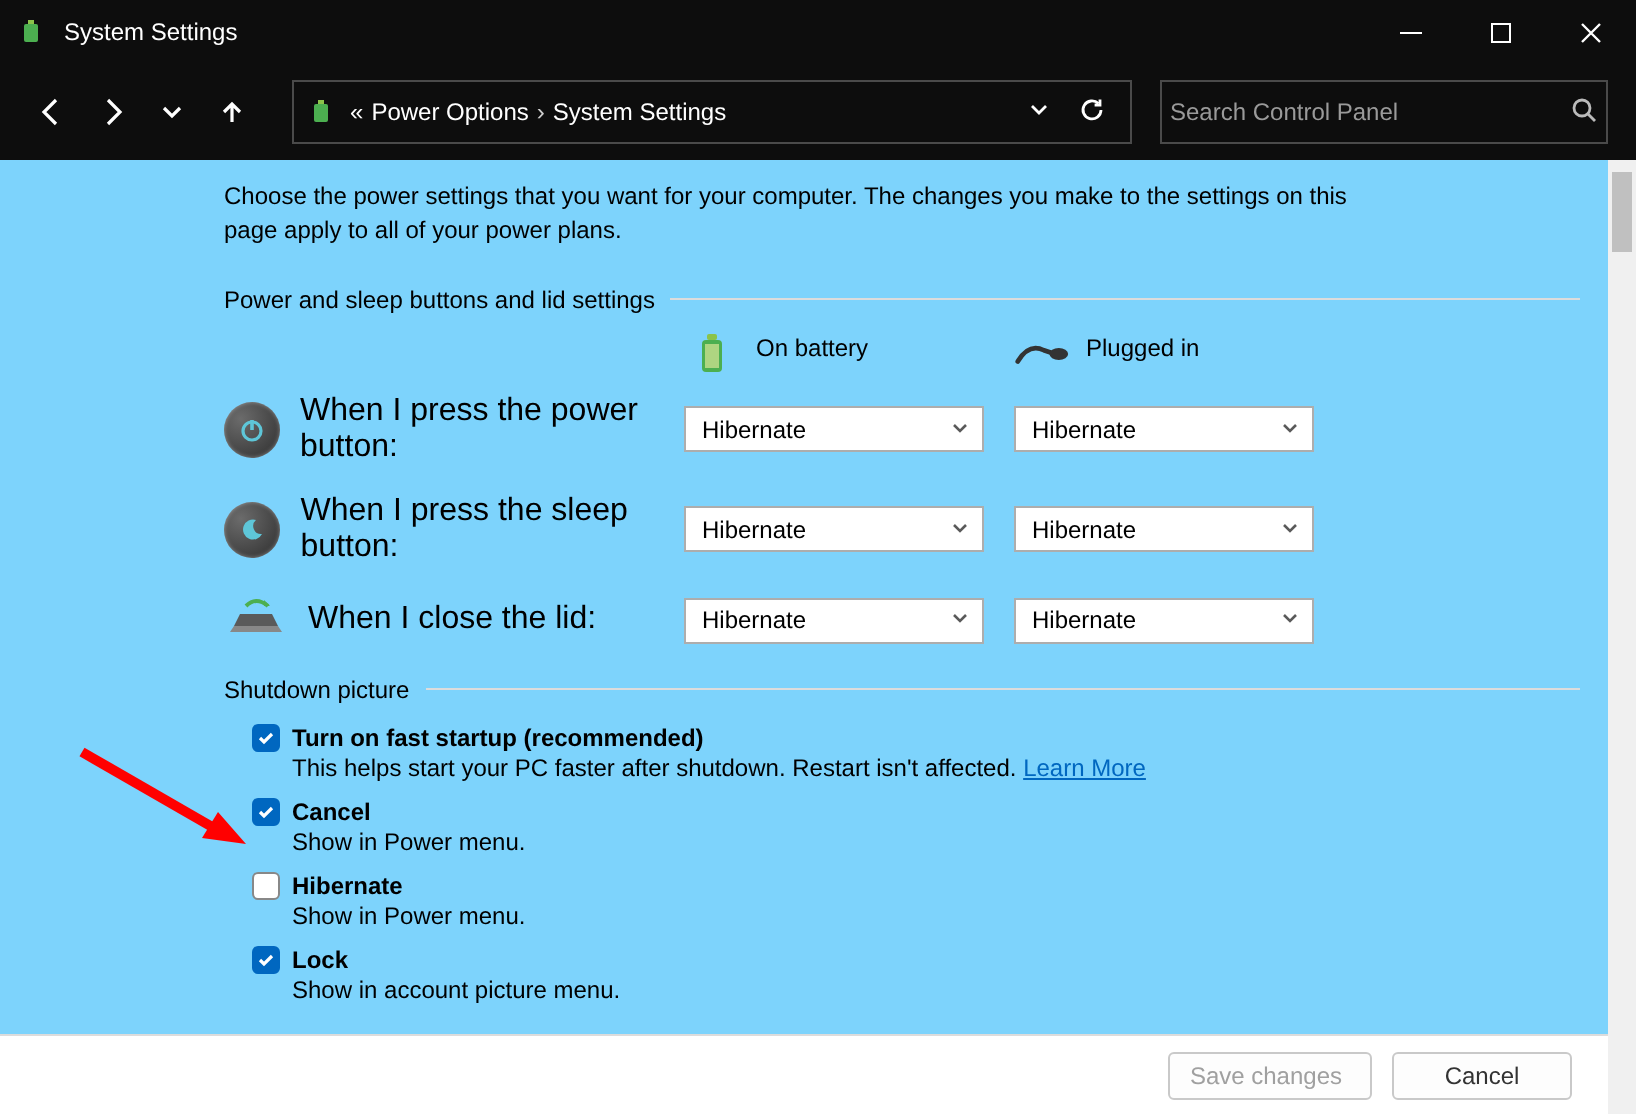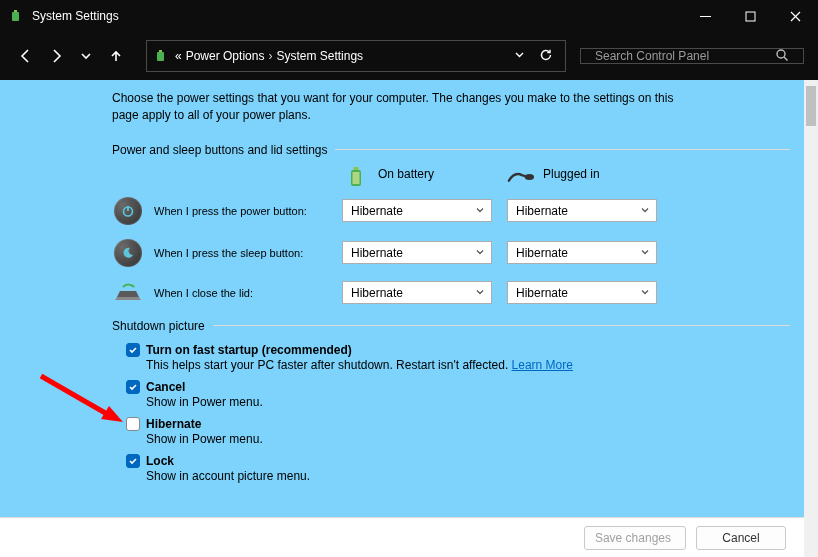--- a/index.html
+++ b/index.html
@@ -59,25 +59,25 @@
     color: #fff;
     margin-left: 12px;
   }
   .addr-icon { width:16px; height:16px; display:inline-flex; align-items:center; justify-content:center;}
   .addr-text { font-size: 12px; display:flex; align-items:center; gap:4px;}
   .addr-sep { opacity: .8; }
   .addr-tail { margin-left:auto; display:flex; align-items:center; gap:14px; padding-right:6px;}
 
   .search-bar {
     flex: 1;
-    height: 16px;
+    height: 32px;
     border: 1px solid #4a4a4a;
     display: flex;
     align-items: center;
-    padding: 0 14px;
+    padding: 0 4px;
     margin-left: 8px;
     color: #9a9a9a;
   }
   .search-input {
     flex:1; background:transparent; border:none; outline:none;
     color:#ddd; font-size:12px;
   }
   .search-input::placeholder { color:#9a9a9a; }
 
   .content {
@@ -115,21 +115,21 @@
   }
   .col-h { display:flex; align-items:flex-start; gap:8px; font-size:12px; }
   .col-h .icon { width:28px; height:20px; display:inline-flex; align-items:center; justify-content:center;}
 
   .setting-row {
     display:grid;
     grid-template-columns: 230px 165px 165px;
     align-items:center;
     margin-bottom:14px;
   }
-  .setting-label { display:flex; align-items:center; gap:10px; font-size:11px; }
+  .setting-label { display:flex; align-items:center; gap:10px; font-size:16px; }
   .setting-icon-wrap { width:32px; display:flex; justify-content:center; }
   .setting-icon {
     width:28px; height:28px; border-radius:50%;
     background: radial-gradient(circle at 30% 30%, #6b6b6b, #2d2d2d);
     display:flex; align-items:center; justify-content:center;
     box-shadow: inset 0 0 2px rgba(255,255,255,.4);
   }
 
   .combo {
     height:23px; width:150px;

